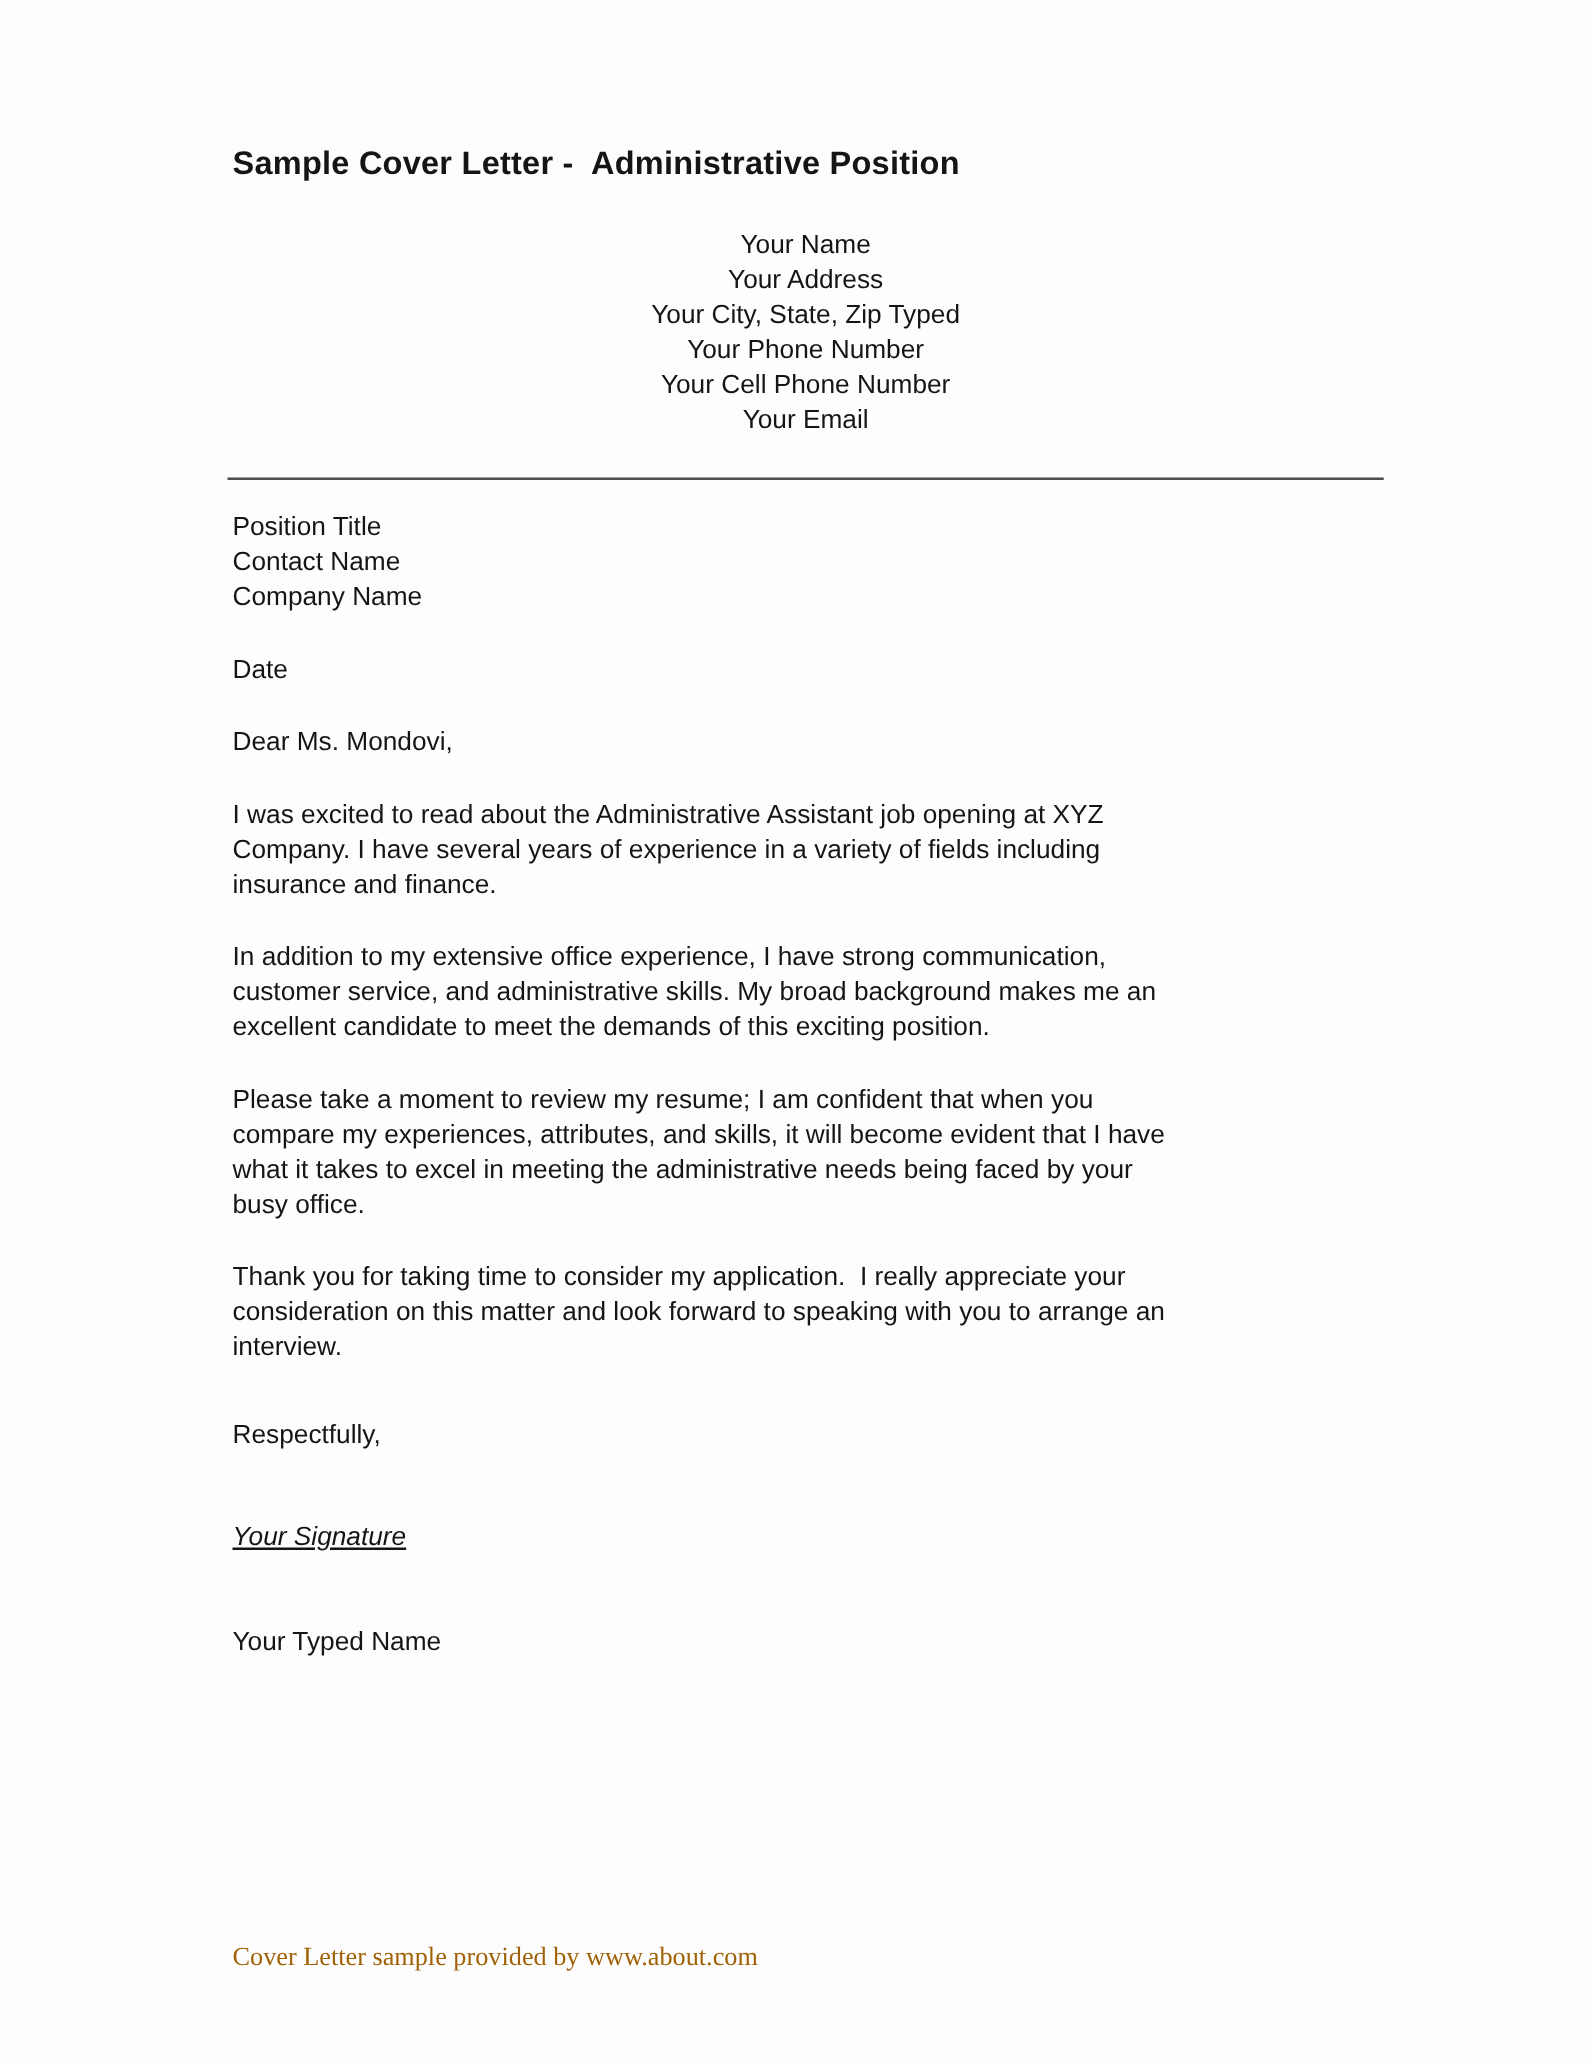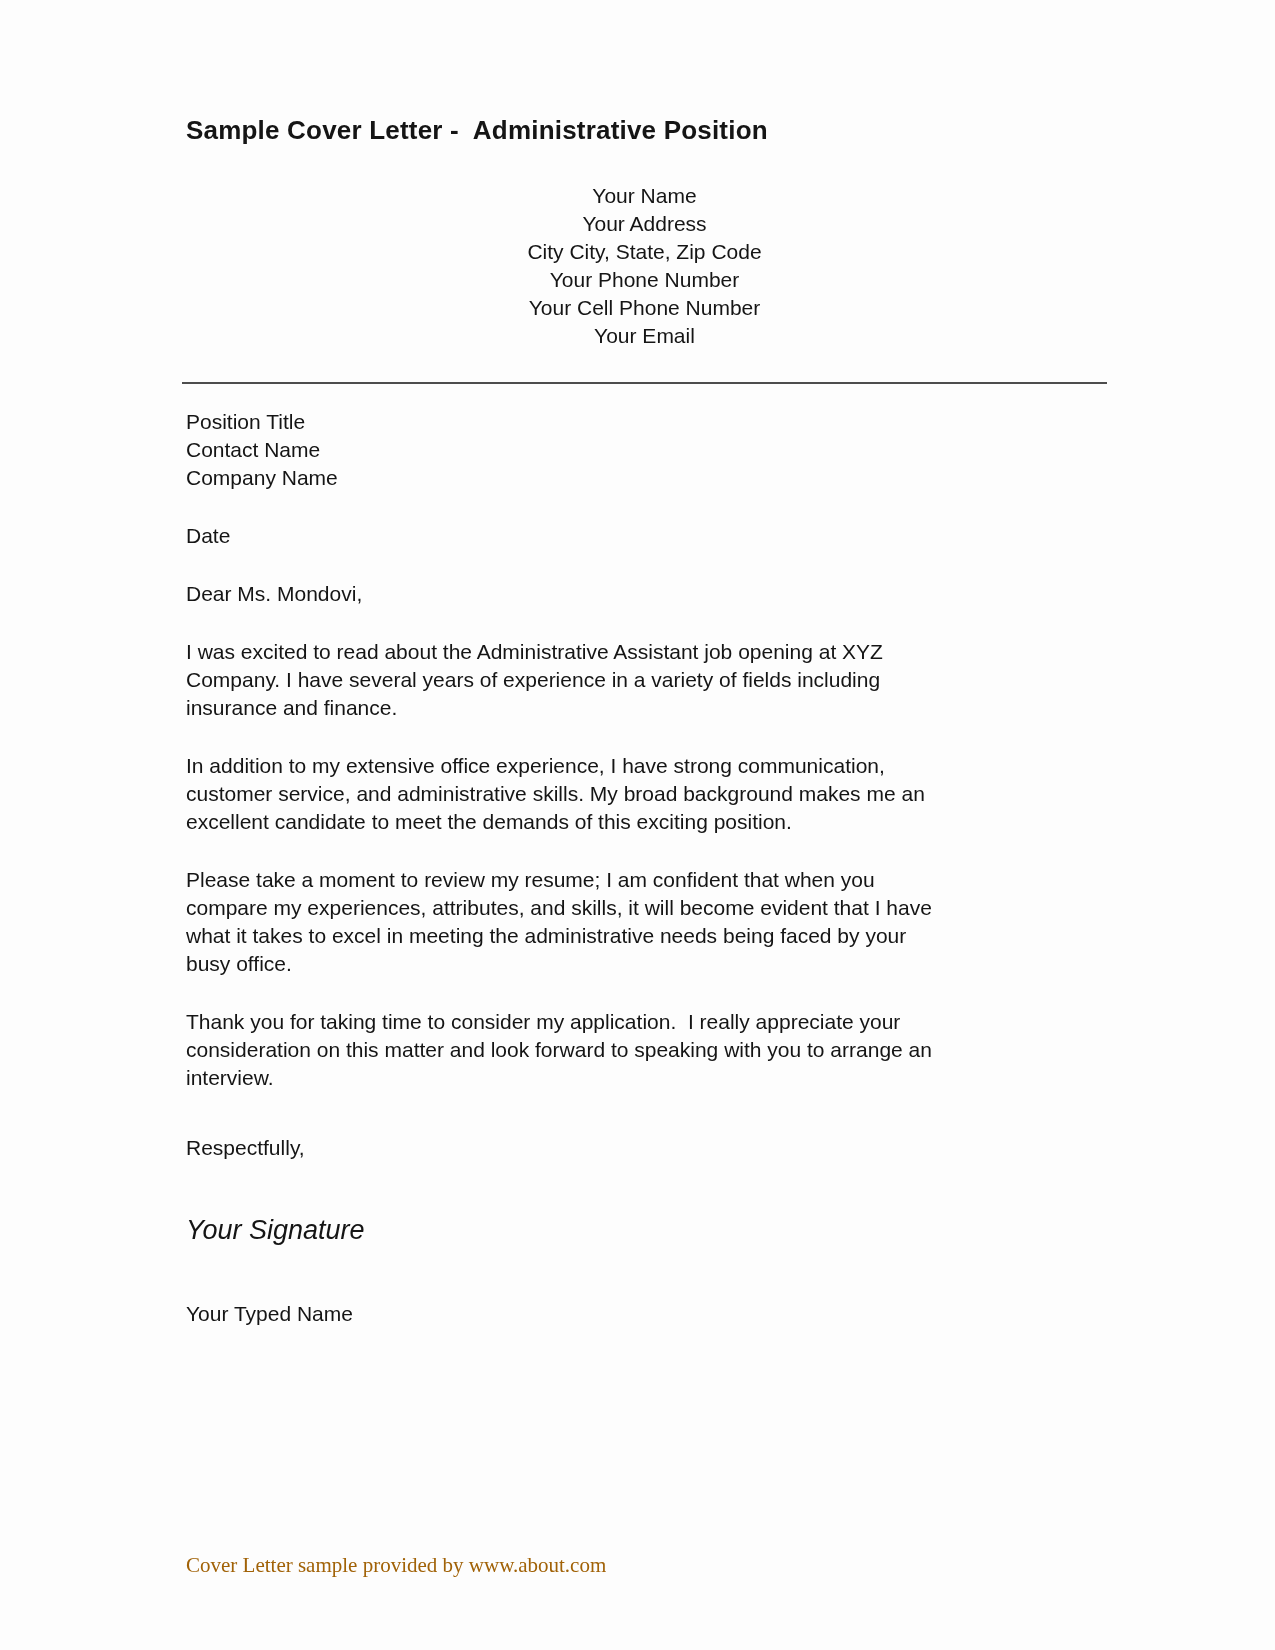--- a/index.html
+++ b/index.html
@@ -69,24 +69,25 @@
     padding-left: 4px;
   }
   .closing {
     margin-top: 42px;
     font-size: 21px;
     line-height: 28px;
     padding-left: 4px;
   }
   .signature {
     margin-top: 54px;
-    font-size: 27px;
+    font-size: 21px;
     line-height: 28px;
     font-style: italic;
     padding-left: 4px;
+    text-decoration: underline;
   }
   .typed-name {
     margin-top: 56px;
     font-size: 21px;
     line-height: 28px;
     padding-left: 4px;
   }
   .footer {
     position: absolute;
     left: 186px;
@@ -101,21 +102,21 @@
 <body>
 
 <div class="page">
   <div class="content">
 
     <h1 class="letter-title">Sample Cover Letter -  Administrative Position</h1>
 
     <div class="sender">
       <div>Your Name</div>
       <div>Your Address</div>
-      <div>City City, State, Zip Code</div>
+      <div>Your City, State, Zip Typed</div>
       <div>Your Phone Number</div>
       <div>Your Cell Phone Number</div>
       <div>Your Email</div>
     </div>
 
     <div class="divider"></div>
 
     <div class="recipient">
       <div>Position Title</div>
       <div>Contact Name</div>

